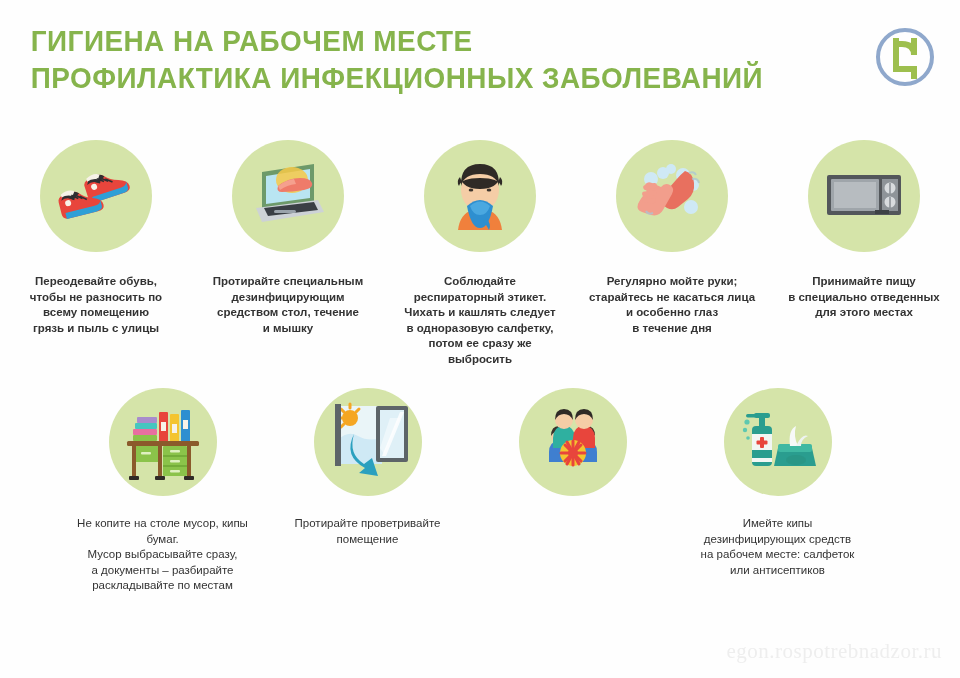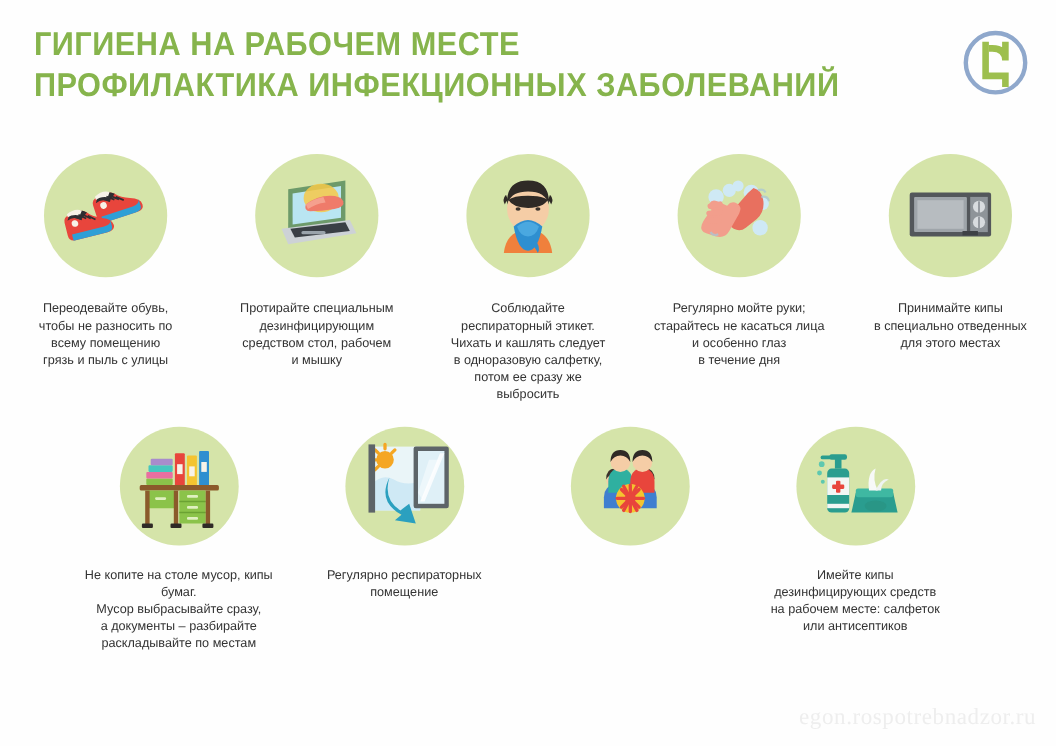--- a/index.html
+++ b/index.html
@@ -60,21 +60,21 @@
     display: flex;
   }
   .row1 { top: 140px; }
   .row2 { top: 388px; }
 
   .card {
     display: flex;
     flex-direction: column;
     align-items: center;
   }
-  .row1 .card { width: 192px; }
+  .row1 .card { width: 192px; font-weight: bold; }
   .row2 .card {
     width: 205px;
   }
   .row2 {
     left: 60px;
     width: 840px;
   }
 
   .circle {
     width: 112px;
@@ -184,21 +184,21 @@
           <path d="M20 58 L70 52 L74 60 L24 66 Z" fill="#3a3f45"></path>
           <ellipse cx="48" cy="30" rx="16" ry="13" fill="#f7c948" opacity="0.85"></ellipse>
           <path d="M34 36 q10 -8 22 -8 q10 0 12 5 q2 5 -8 7 q-12 2 -22 2 q-6 0 -4 -6 z" fill="#ef7b6a"></path>
           <path d="M34 36 q8 -6 16 -7 l2 5 q-9 1 -16 6 z" fill="#f5a08e"></path>
           <rect x="30" y="60" width="22" height="3" rx="1.5" fill="#9aa3ab"></rect>
         </svg>
       </span>
     </div>
     <div class="caption">Протирайте специальным
 дезинфицирующим
-средством стол, рабочем
+средством стол, течение
 и мышку</div>
   </div>
 
   <div class="card">
     <div class="circle">
       <span>
         <svg width="92" height="92" viewBox="0 0 92 92">
           <path d="M24 82 q2 -16 14 -20 l16 0 q12 4 14 20 z" fill="#f0803c"></path>
           <path d="M38 62 l16 0 l0 8 q-8 6 -16 0 z" fill="#f0c49a"></path>
           <ellipse cx="46" cy="42" rx="19" ry="21" fill="#f5cda6"></ellipse>
@@ -265,21 +265,21 @@
           <rect x="15" y="33" width="42" height="26" fill="#b7bcc0"></rect>
           <rect x="63" y="30" width="16" height="32" fill="#8e9499"></rect>
           <circle cx="71" cy="39" r="5.5" fill="#d8dcdf"></circle>
           <circle cx="71" cy="53" r="5.5" fill="#d8dcdf"></circle>
           <rect x="70.2" y="34" width="1.6" height="11" fill="#8e9499"></rect>
           <rect x="70.2" y="48" width="1.6" height="11" fill="#8e9499"></rect>
           <rect x="56" y="61" width="14" height="4" fill="#3e4246"></rect>
         </svg>
       </span>
     </div>
-    <div class="caption">Принимайте кипы
+    <div class="caption">Принимайте пищу
 в специально отведенных
 для этого местах</div>
   </div>
 </div>
 
 <div class="row row2">
 
   <div class="card">
     <div class="circle">
       <span>
@@ -344,21 +344,21 @@
           <path d="M14 44 q10 -10 20 -4 q10 6 24 2 l0 26 l-44 0 z" fill="#cfe9f5"></path>
           <rect x="11" y="8" width="6" height="62" fill="#5d6468"></rect>
           <rect x="52" y="10" width="32" height="56" rx="2" fill="#5d6468"></rect>
           <rect x="56" y="14" width="24" height="48" fill="#dff0f7"></rect>
           <path d="M58 60 L76 16 L80 16 L62 60 Z" fill="#ffffff" opacity="0.8"></path>
           <path d="M66 22 L76 22 L60 58 L56 52 Z" fill="#ffffff" opacity="0.45"></path>
           <path d="M30 38 q-6 20 10 30 l8 -6 l6 18 l-19 -3 l6 -5 q-22 -12 -11 -34 z" fill="#2ba0bf"></path>
         </svg>
       </span>
     </div>
-    <div class="caption">Регулярно респираторных
+    <div class="caption">Протирайте проветривайте
 помещение</div>
   </div>
 
   <div class="card">
     <div class="circle">
       <span>
         <svg width="88" height="88" viewBox="0 0 88 88">
           <g>
             <path d="M20 56 q0 -10 10 -12 q10 2 10 12 l0 10 l-20 0 z" fill="#3f7fd0"></path>
             <circle cx="30" cy="40" r="8" fill="#f5cda6"></circle>

